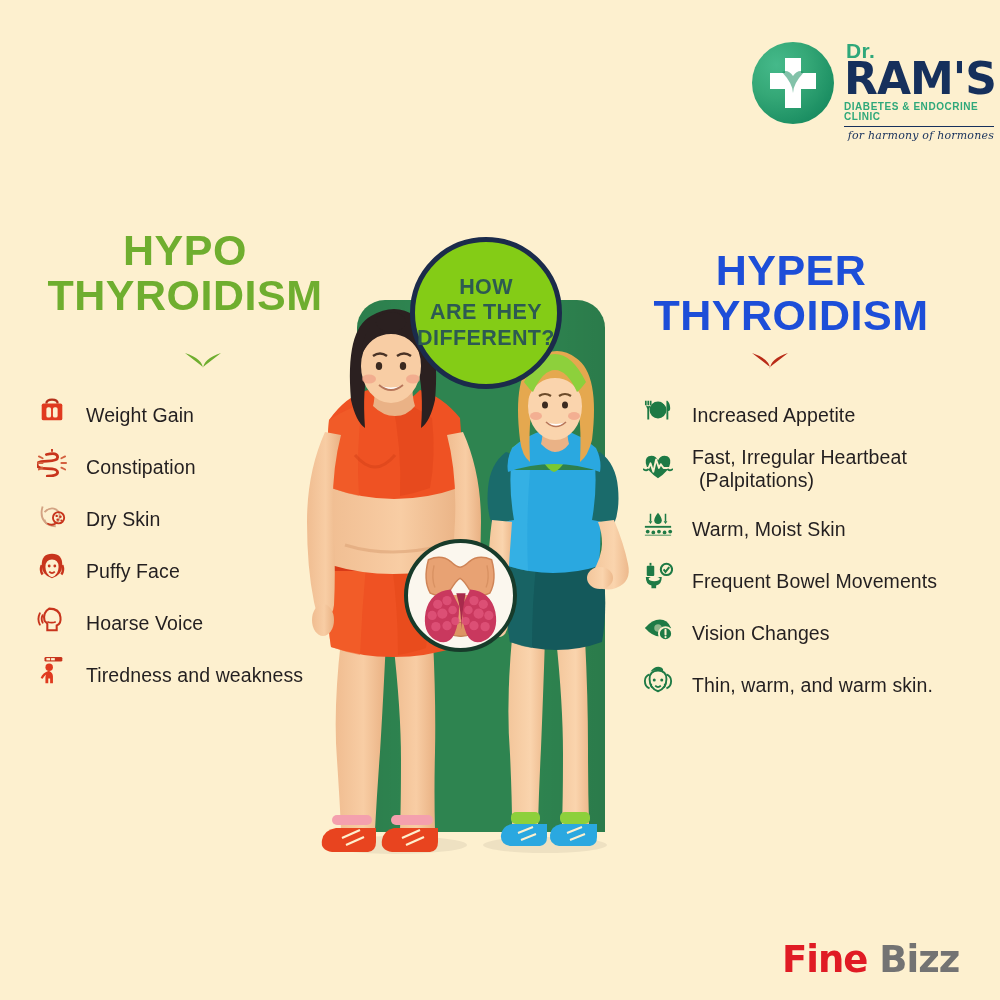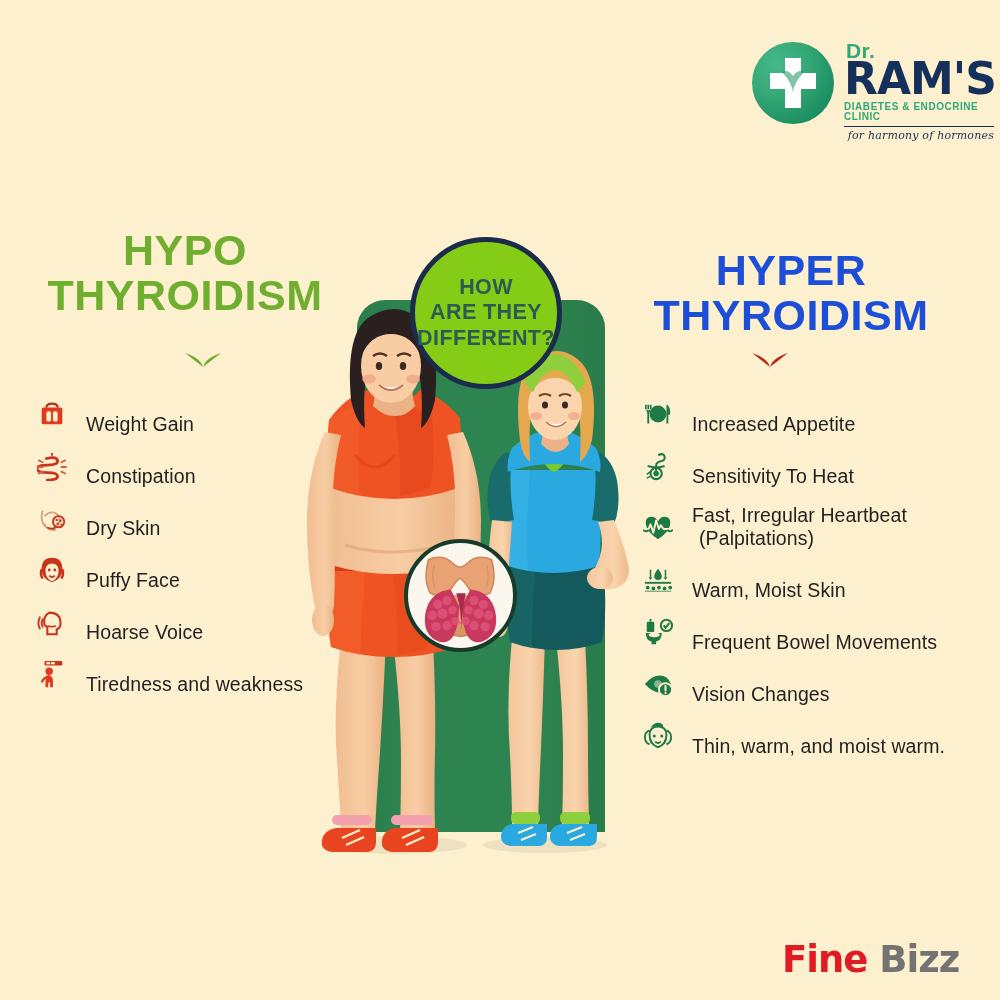--- a/index.html
+++ b/index.html
@@ -49,21 +49,21 @@
   .title.right{left:616px;top:228px;width:350px;color:#1d4ed8;margin-top:20px;}
 
   .arrow{position:absolute;width:40px;height:22px;}
   .arrow.left{left:183px;top:350px;}
   .arrow.right{left:750px;top:350px;}
 
   
   .list{position:absolute;}
   .list.left{left:30px;top:384px;width:330px;}
   .list.right{left:636px;top:384px;width:360px;}
-  .item{display:flex;align-items:flex-end;min-height:52px;margin-bottom:0;}
+  .item{display:flex;align-items:center;min-height:52px;margin-bottom:0;}
   .item .ico{width:44px;min-width:44px;height:44px;display:flex;align-items:center;
      justify-content:center;margin-right:12px;}
   .item .lbl{font-size:19.5px;color:#231f20;line-height:1.18;padding-top:11px;
      letter-spacing:.1px;}
   .list.left .item{height:52px;}
   .list.right .item{height:52px;}
   .list.right .item.two-line{height:62px;}
   .list.right .item.two-line .lbl{padding-top:4px;}
 
   
@@ -381,32 +381,20 @@
           <circle cx="16" cy="16" r="9" fill="#1e7a45"></circle>
           <path d="M22 8 a9 9 0 0 1 2 5 a6 6 0 0 0 -5 -5 z" fill="#fdf0cf"></path>
           <path d="M3 6 l0 5 M5.6 6 l0 5 M8.2 6 l0 5" stroke="#1e7a45" stroke-width="1.8"></path>
           <path d="M3 11 q2.6 2 5.2 0 l-1.6 4 l0 11 l-2 0 l0 -11 z" fill="#1e7a45"></path>
           <path d="M26 6 q3 3 3 8 q0 3 -2 3 l0 9 l-2 0 l0 -20 z" fill="#1e7a45"></path>
         </svg>
       </span>
       <span class="lbl">Increased Appetite</span>
     </div>
 
-    <div class="item">
-      <span class="ico">
-        <svg viewBox="0 0 32 32" width="30" height="30">
-          <path d="M17 4 q5 -2 6 2 q1 4 -4 5 q-5 1 -5 5 l0 7" stroke="#1e7a45" stroke-width="2.2" fill="none" stroke-linecap="round"></path>
-          <circle cx="14" cy="24" r="6" fill="none" stroke="#1e7a45" stroke-width="2.2"></circle>
-          <circle cx="14" cy="24" r="3" fill="#1e7a45"></circle>
-          <path d="M5 16 q10 3 18 0" stroke="#1e7a45" stroke-width="2" fill="none"></path>
-          <path d="M8 22 l-4 3 M8 27 l-4 2" stroke="#1e7a45" stroke-width="1.6"></path>
-        </svg>
-      </span>
-      <span class="lbl">Sensitivity To Heat</span>
-    </div>
 
     <div class="item two-line">
       <span class="ico">
         <svg viewBox="0 0 32 32" width="30" height="30">
           <path d="M16 28 q-12 -8 -13 -16 q-1 -8 6 -8 q5 0 7 5 q2 -5 7 -5 q7 0 6 8 q-1 8 -13 16 z" fill="#1e7a45"></path>
           <path d="M1 17 l5 0 l2 -5 l3 9 l3 -13 l3 9 l2 -4 l3 4 l6 0" stroke="#fdf0cf" stroke-width="2" fill="none" stroke-linejoin="round"></path>
           <path d="M0 18 q4 3 6 0 M32 18 q-4 3 -6 0" stroke="#1e7a45" stroke-width="2" fill="none"></path>
         </svg>
       </span>
       <span class="lbl">
@@ -469,21 +457,21 @@
           <path d="M7 10 q-5 2 -5 7 q0 6 5 8 M25 10 q5 2 5 7 q0 6 -5 8" stroke="#1e7a45" stroke-width="2" fill="none"></path>
           <path d="M8 7 q4 -6 10 -5 q5 1 3 6 q-4 -4 -13 -1 z" fill="#1e7a45"></path>
           <g fill="#1e7a45">
               <circle cx="12" cy="16" r="1.6"></circle>
               <circle cx="20" cy="16" r="1.6"></circle>
             </g>
           <path d="M13 22 q3 3 6 0" stroke="#1e7a45" stroke-width="1.8" fill="none"></path>
           <path d="M9 20 q-1 3 1 4 M23 20 q1 3 -1 4" stroke="#1e7a45" stroke-width="1.6" fill="none"></path>
         </svg>
       </span>
-      <span class="lbl">Thin, warm, and moist warm.</span>
+      <span class="lbl">Thin, warm, and warm skin.</span>
     </div>
   </div>
 
   <div class="wm">
     <span class="a">Fine</span><span>&nbsp;</span><span class="b">Bizz</span>
   </div>
 
 </div>
 
 </body></html>

